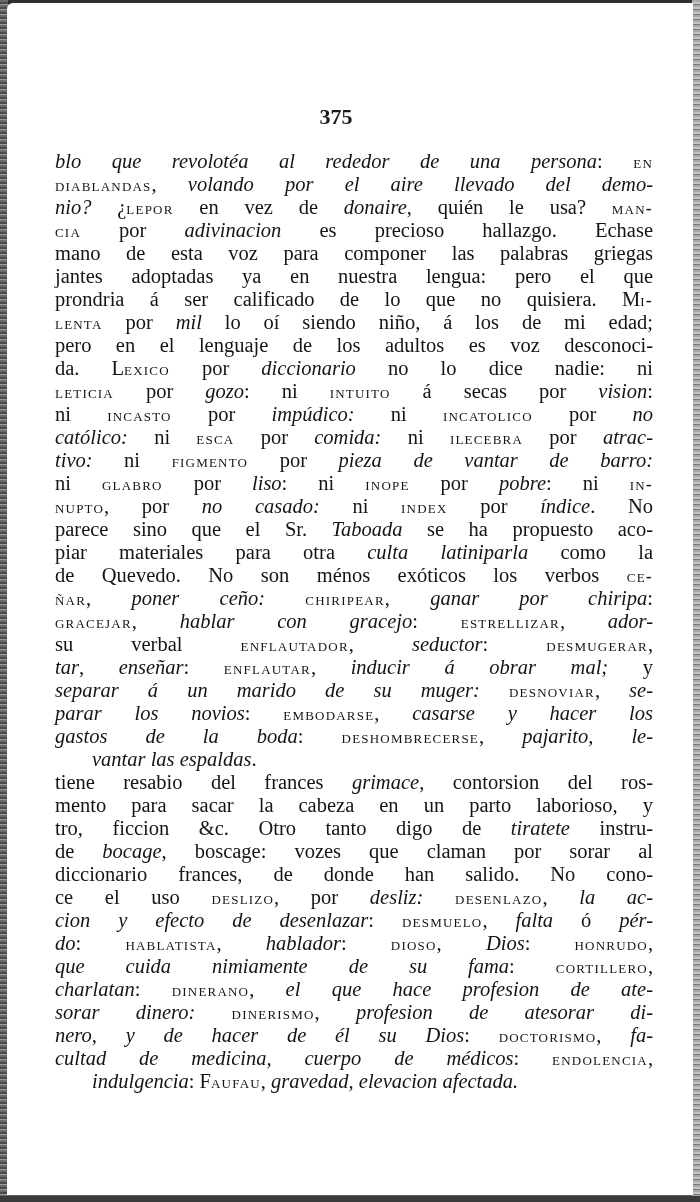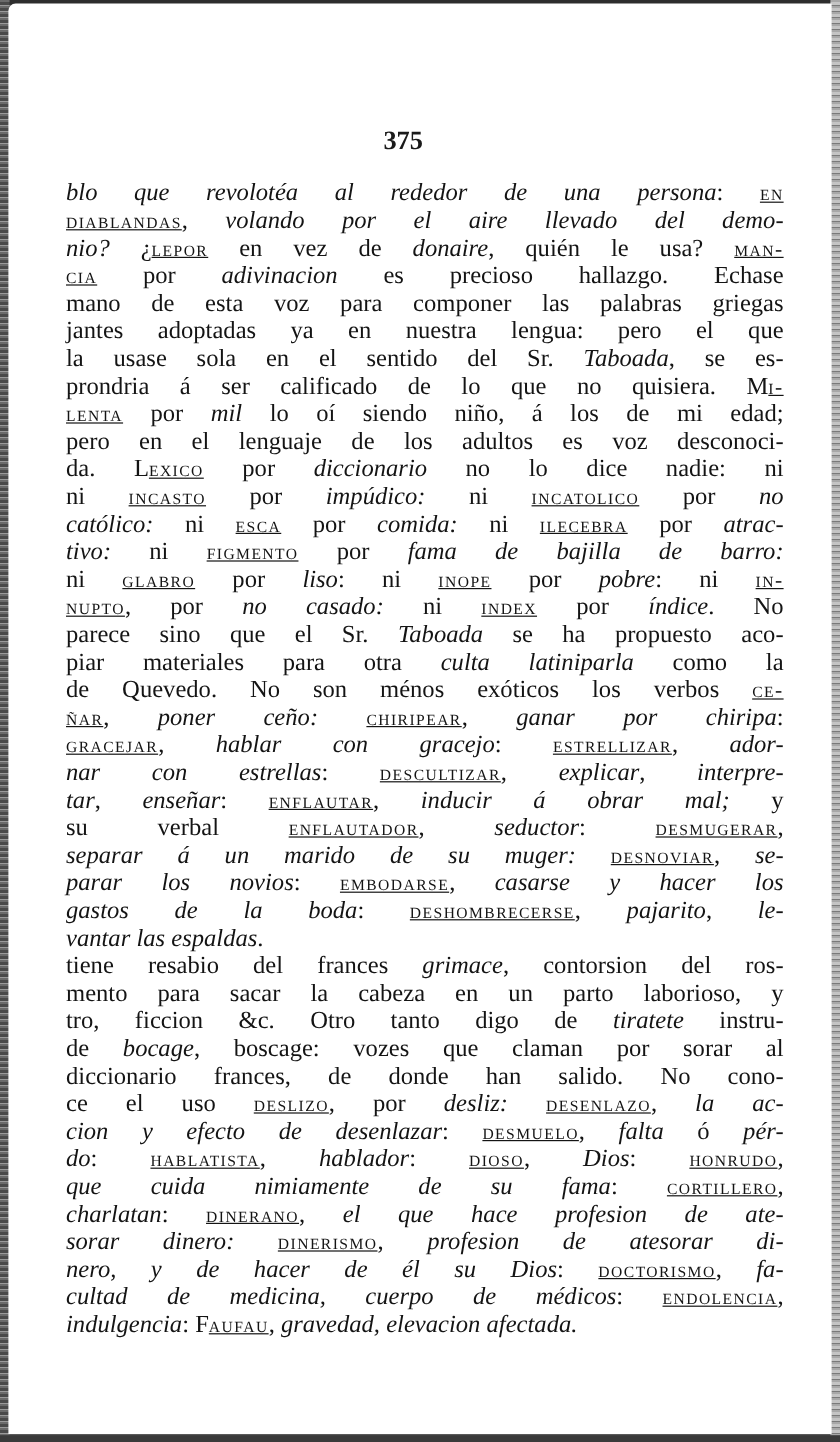--- a/index.html
+++ b/index.html
@@ -34,60 +34,59 @@
     }
     .text-block {
       position: absolute; left: 48px; top: 147px; width: 598px;
       font-family: "Liberation Serif", serif; font-size: 20.5px; line-height: 23px;
       color: #141414;
     }
     .line {
       display: block; height: 23px; white-space: nowrap;
       text-align: justify; text-align-last: justify;
     }
-    .line.last { text-align-last: left; }
+    .line.last { text-align-last: left; margin-left: 37px; }
     .line.indent { padding-left: 24px; }
-    .sc { font-variant: small-caps; letter-spacing: 1.2px; font-size: 18px; text-decoration: underline; }
+    .sc { font-variant: small-caps; letter-spacing: 1.2px; font-size: 18px; }
     .it { font-style: italic; }
   </style>
 </head>
 <body>
 
 <div class="scan-top"></div>
 <div class="scan-left"></div>
 <div class="scan-right"></div>
 <div class="scan-bottom"></div>
 
 <div class="page">
   <div class="page-number">375</div>
   <div class="text-block" id="text-block">
       <span class="line"><span class="it">blo que revolotéa al rededor de una persona</span><span>:  </span><span class="sc">en</span></span>
       <span class="line"><span class="sc">diablandas</span><span>, </span><span class="it">volando por el aire llevado del demo-</span></span>
       <span class="line"><span class="it">nio?</span><span>  ¿</span><span class="sc">lepor</span><span> en vez de </span><span class="it">donaire</span><span>, quién le usa?  </span><span class="sc">man-</span></span>
       <span class="line"><span class="sc">cia</span><span> por </span><span class="it">adivinacion</span><span> es precioso hallazgo.  Echase</span></span>
       <span class="line"><span>mano de esta voz para componer las palabras griegas</span></span>
       <span class="line"><span>jantes adoptadas ya en nuestra lengua: pero el que</span></span>
-      <span class="line"><span>la usase sola en el sentido del Sr. </span><span class="it">Taboada</span><span>, se es-</span></span>
       <span class="line"><span>prondria á ser calificado de lo que no quisiera. M</span><span class="sc">i-</span></span>
       <span class="line"><span class="sc">lenta</span><span> por </span><span class="it">mil</span><span> lo oí siendo niño, á los de mi edad;</span></span>
       <span class="line"><span>pero en el lenguaje de los adultos es voz desconoci-</span></span>
       <span class="line"><span>da.  L</span><span class="sc">exico</span><span> por </span><span class="it">diccionario</span><span> no lo dice nadie: ni</span></span>
+      <span class="line"><span class="sc">leticia</span><span> por </span><span class="it">gozo</span><span>: ni </span><span class="sc">intuito</span><span> á secas por </span><span class="it">vision</span><span>:</span></span>
       <span class="line"><span>ni </span><span class="sc">incasto</span><span> por </span><span class="it">impúdico:</span><span> ni </span><span class="sc">incatolico</span><span> por </span><span class="it">no</span></span>
       <span class="line"><span class="it">católico:</span><span> ni </span><span class="sc">esca</span><span> por </span><span class="it">comida:</span><span> ni </span><span class="sc">ilecebra</span><span> por </span><span class="it">atrac-</span></span>
-      <span class="line"><span class="it">tivo:</span><span> ni </span><span class="sc">figmento</span><span> por </span><span class="it">fama de bajilla de barro:</span></span>
+      <span class="line"><span class="it">tivo:</span><span> ni </span><span class="sc">figmento</span><span> por </span><span class="it">pieza de vantar de barro:</span></span>
       <span class="line"><span>ni </span><span class="sc">glabro</span><span> por </span><span class="it">liso</span><span>: ni </span><span class="sc">inope</span><span> por </span><span class="it">pobre</span><span>: ni </span><span class="sc">in-</span></span>
       <span class="line"><span class="sc">nupto</span><span>, por </span><span class="it">no casado:</span><span> ni </span><span class="sc">index</span><span> por </span><span class="it">índice</span><span>.  No</span></span>
       <span class="line"><span>parece sino que el Sr. </span><span class="it">Taboada</span><span> se ha propuesto aco-</span></span>
       <span class="line"><span>piar materiales para otra </span><span class="it">culta latiniparla</span><span> como la</span></span>
       <span class="line"><span>de Quevedo.  No son ménos exóticos los verbos </span><span class="sc">ce-</span></span>
       <span class="line"><span class="sc">ñar</span><span>, </span><span class="it">poner ceño:</span><span> </span><span class="sc">chiripear</span><span>, </span><span class="it">ganar por chiripa</span><span>:</span></span>
       <span class="line"><span class="sc">gracejar</span><span>, </span><span class="it">hablar con gracejo</span><span>:  </span><span class="sc">estrellizar</span><span>, </span><span class="it">ador-</span></span>
-      <span class="line"><span class="it">nar con estrellas</span><span>: </span><span class="sc">descultizar</span><span>, </span><span class="it">explicar</span><span>, </span><span class="it">interpre-</span></span>
+      <span class="line"><span>su verbal </span><span class="sc">enflautador</span><span>, </span><span class="it">seductor</span><span>: </span><span class="sc">desmugerar</span><span>,</span></span>
       <span class="line"><span class="it">tar</span><span>, </span><span class="it">enseñar</span><span>: </span><span class="sc">enflautar</span><span>, </span><span class="it">inducir á obrar mal;</span><span> y</span></span>
-      <span class="line"><span>su verbal </span><span class="sc">enflautador</span><span>, </span><span class="it">seductor</span><span>: </span><span class="sc">desmugerar</span><span>,</span></span>
       <span class="line"><span class="it">separar á un marido de su muger:</span><span> </span><span class="sc">desnoviar</span><span>, </span><span class="it">se-</span></span>
       <span class="line"><span class="it">parar los novios</span><span>: </span><span class="sc">embodarse</span><span>, </span><span class="it">casarse y hacer los</span></span>
       <span class="line"><span class="it">gastos de la boda</span><span>: </span><span class="sc">deshombrecerse</span><span>, </span><span class="it">pajarito</span><span>, </span><span class="it">le-</span></span>
       <span class="line last"><span class="it">vantar las espaldas</span><span>.</span></span>
       <span class="line"><span>tiene resabio del frances </span><span class="it">grimace</span><span>, contorsion del ros-</span></span>
       <span class="line"><span>mento para sacar la cabeza en un parto laborioso, y</span></span>
       <span class="line"><span>tro, ficcion &amp;c.  Otro tanto digo de </span><span class="it">tiratete</span><span> instru-</span></span>
       <span class="line"><span>de </span><span class="it">bocage</span><span>, boscage: vozes que claman por sorar al</span></span>
       <span class="line"><span>diccionario frances, de donde han salido.  No cono-</span></span>
       <span class="line"><span>ce el uso </span><span class="sc">deslizo</span><span>, por </span><span class="it">desliz:</span><span> </span><span class="sc">desenlazo</span><span>, </span><span class="it">la ac-</span></span>

